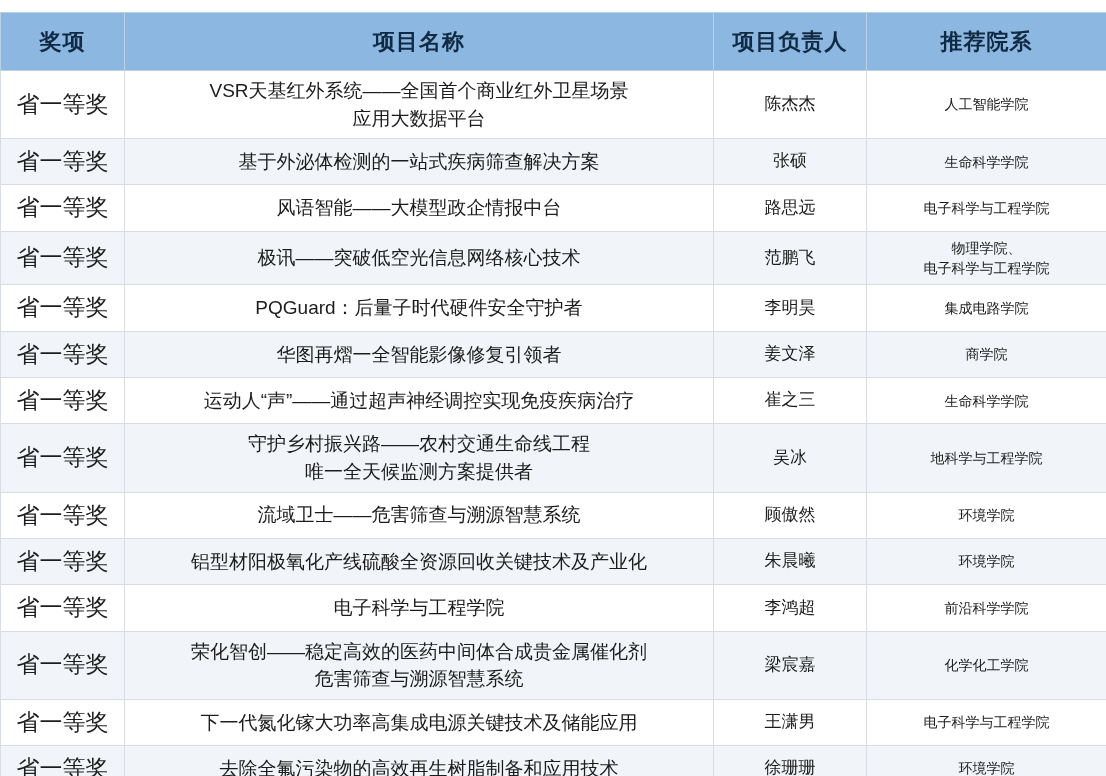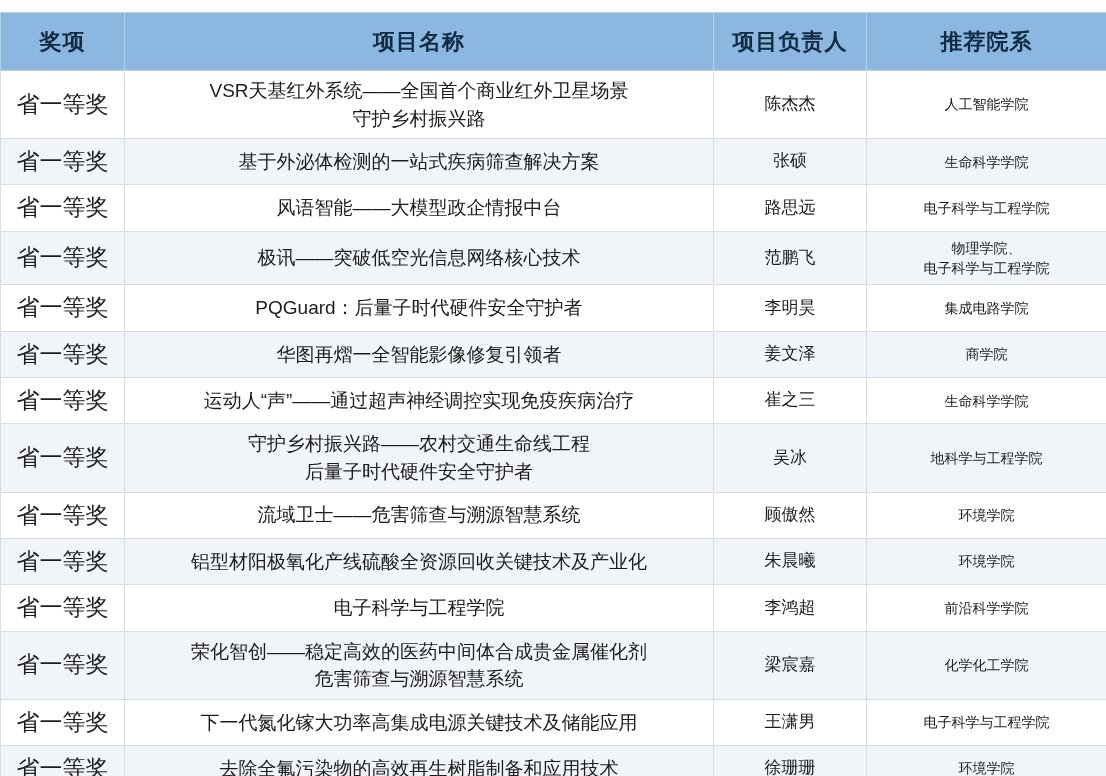--- a/index.html
+++ b/index.html
@@ -78,21 +78,21 @@
         <th>项目名称</th>
         <th>项目负责人</th>
         <th>推荐院系</th>
       </tr>
     </thead>
     <tbody id="table-body">
         <tr class="row-odd">
           <td class="cell-award">省一等奖</td>
           <td class="cell-project">
             <span class="line">VSR天基红外系统——全国首个商业红外卫星场景</span>
-            <span class="line">守护乡村振兴路</span>
+            <span class="line">应用大数据平台</span>
           </td>
           <td class="cell-leader">陈杰杰</td>
           <td class="cell-dept">
             <span class="line">人工智能学院</span>
           </td>
         </tr>
         <tr class="row-even">
           <td class="cell-award">省一等奖</td>
           <td class="cell-project">
             <span class="line">基于外泌体检测的一站式疾病筛查解决方案</span>
@@ -150,21 +150,21 @@
           </td>
           <td class="cell-leader">崔之三</td>
           <td class="cell-dept">
             <span class="line">生命科学学院</span>
           </td>
         </tr>
         <tr class="row-even">
           <td class="cell-award">省一等奖</td>
           <td class="cell-project">
             <span class="line">守护乡村振兴路——农村交通生命线工程</span>
-            <span class="line">后量子时代硬件安全守护者</span>
+            <span class="line">唯一全天候监测方案提供者</span>
           </td>
           <td class="cell-leader">吴冰</td>
           <td class="cell-dept">
             <span class="line">地科学与工程学院</span>
           </td>
         </tr>
         <tr class="row-odd">
           <td class="cell-award">省一等奖</td>
           <td class="cell-project">
             <span class="line">流域卫士——危害筛查与溯源智慧系统</span>

